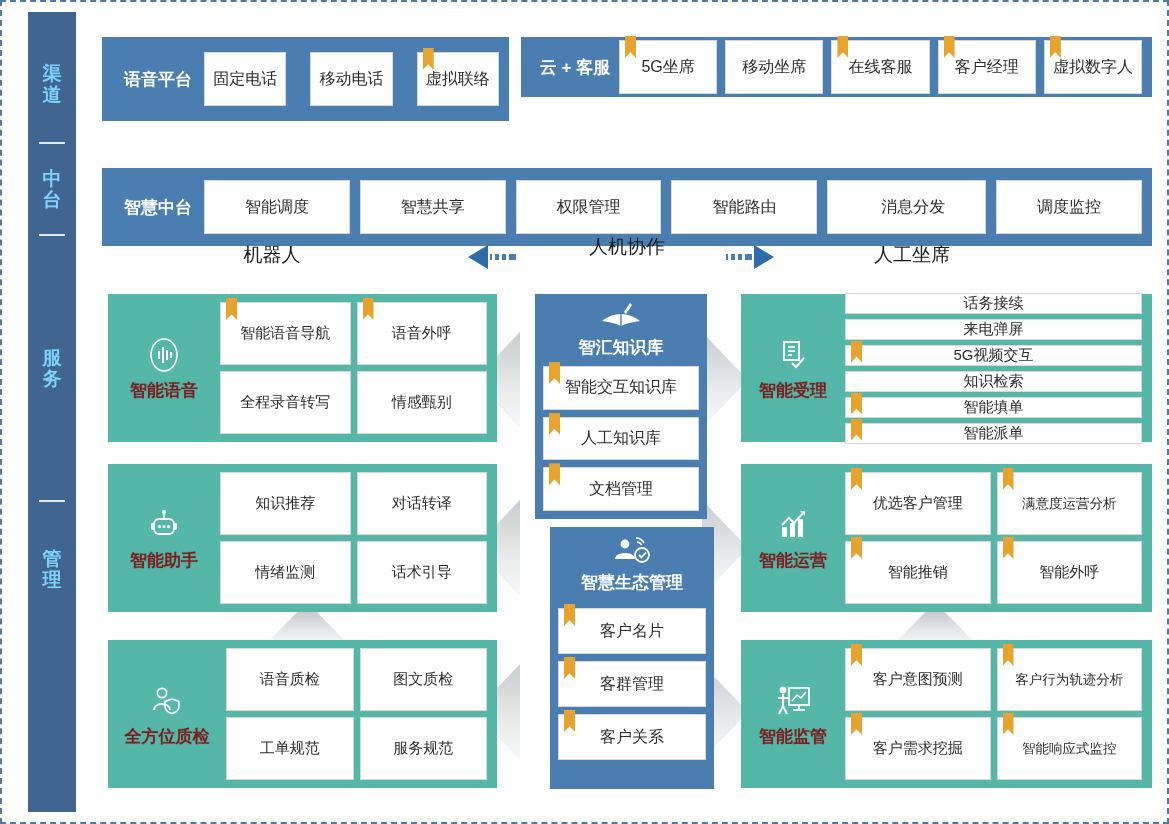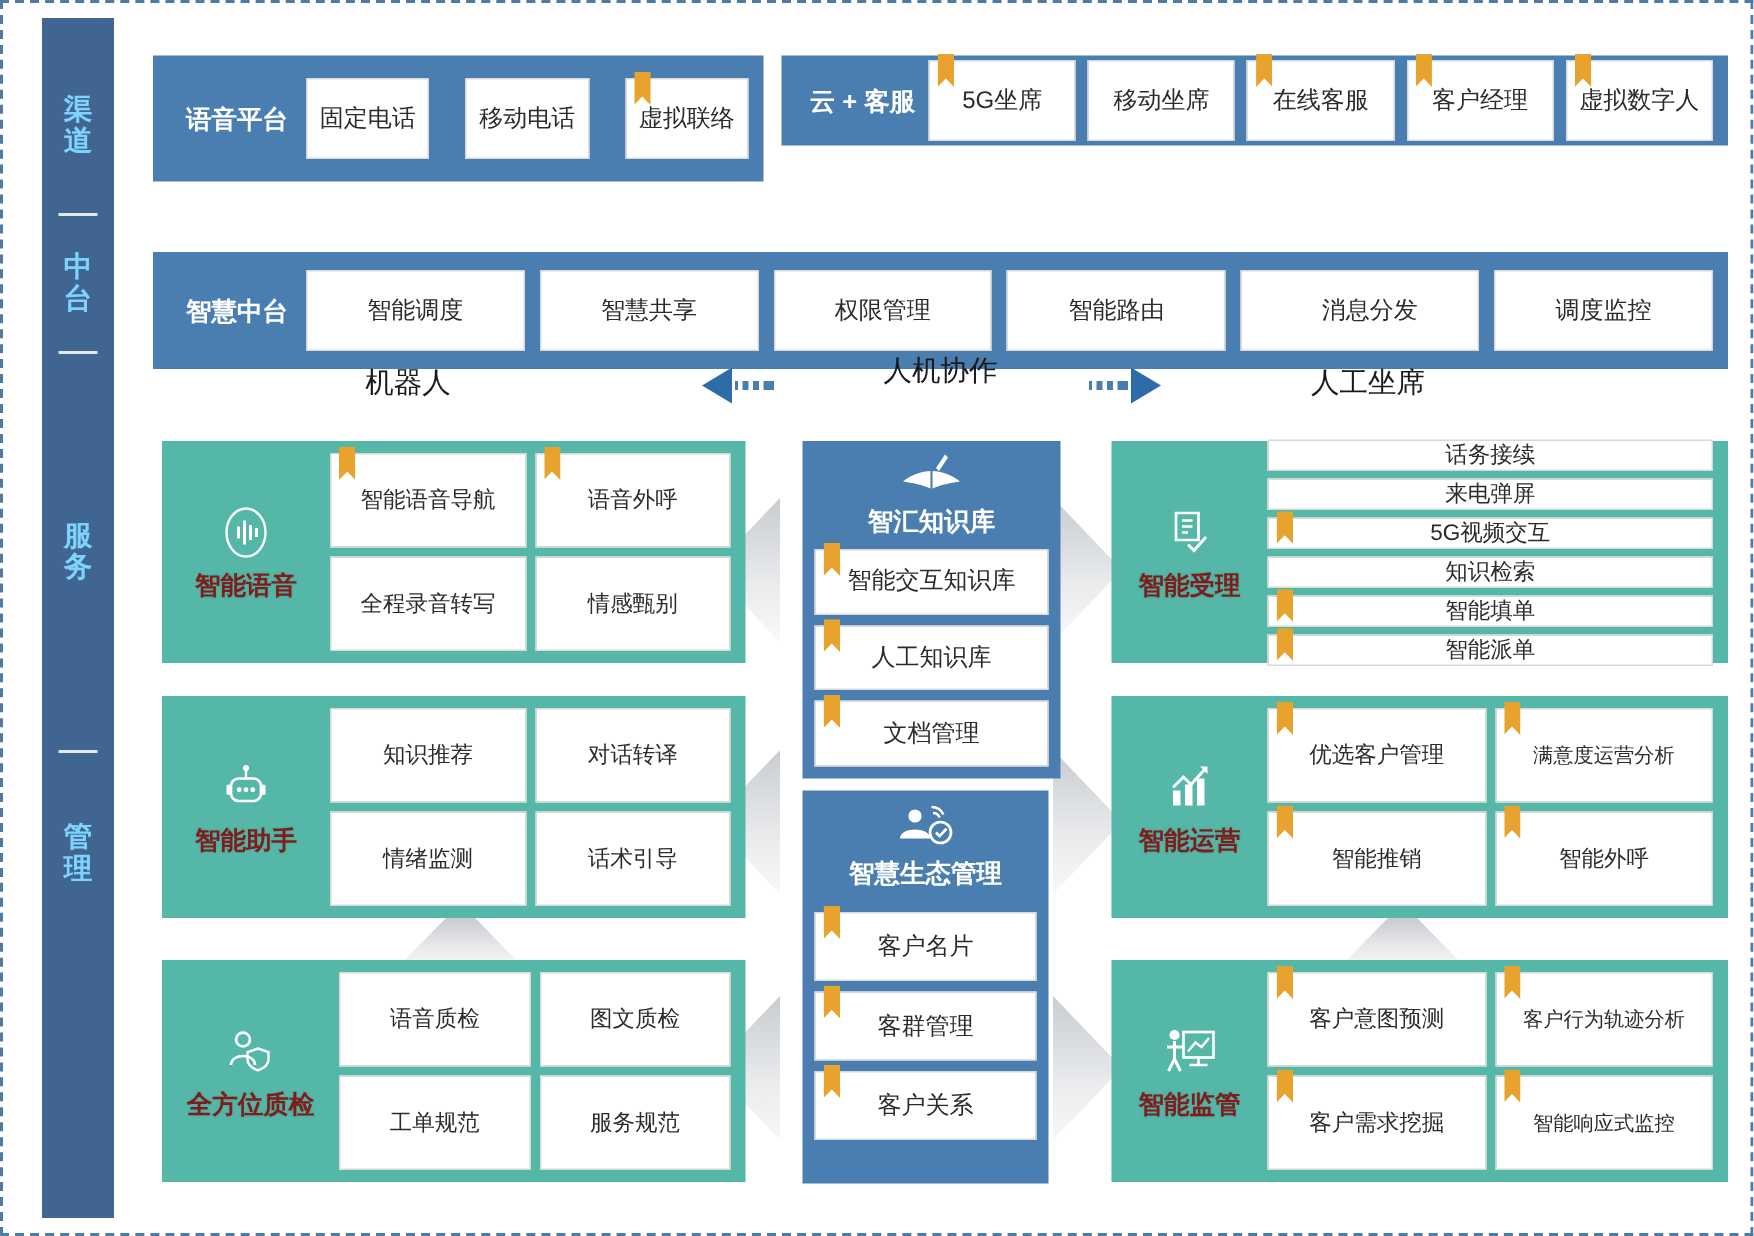--- a/index.html
+++ b/index.html
@@ -371,21 +371,21 @@
         <span class="xs">智能交互知识库</span>
       </div>
     <div class="chip bm cc-chip">
         <span>人工知识库</span>
       </div>
     <div class="chip bm cc-chip">
         <span>文档管理</span>
       </div>
   </div>
 
-  <div class="center-col" style="left:533px;top:525px;width:164px;height:262px;font-family:Liberation Mono, monospace;">
+  <div class="center-col" style="left:548px;top:525px;width:164px;height:262px;font-family:Liberation Mono, monospace;">
     <div class="cc-head">
       <span>
         <svg width="46" height="34" viewBox="0 0 46 34" aria-hidden="true">
           <circle cx="16" cy="9" r="4.4" fill="#ffffff"></circle>
           <path d="M6 24 C6 16 26 16 26 24 Z" fill="#ffffff"></path>
           <path d="M27 3 a9 9 0 0 1 8 5" fill="none" stroke="#fff" stroke-width="1.6"></path>
           <path d="M28 7 a5 5 0 0 1 4.5 3" fill="none" stroke="#fff" stroke-width="1.6"></path>
           <circle cx="33" cy="20" r="7" fill="none" stroke="#fff" stroke-width="1.8"></circle>
           <path d="M30 20 l2.4 2.4 L37 17.5" stroke="#fff" stroke-width="1.8" fill="none"></path>
         </svg>

